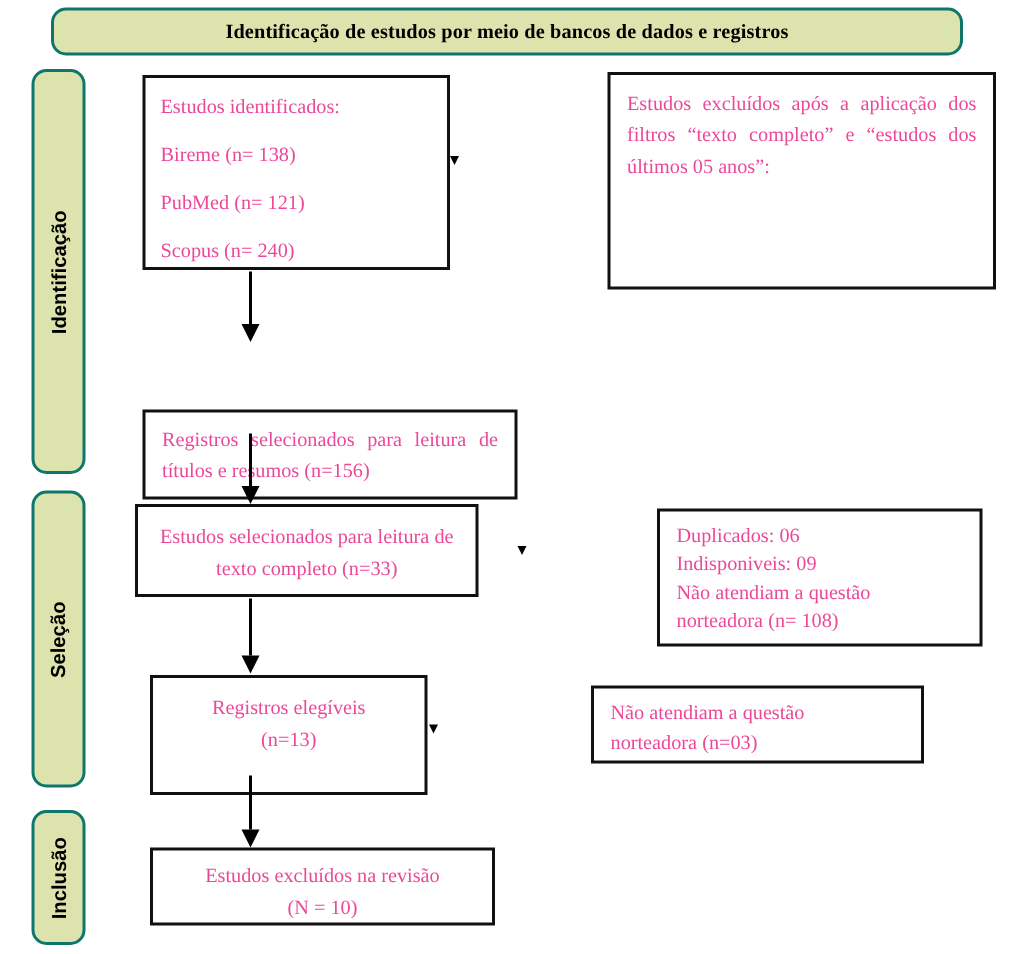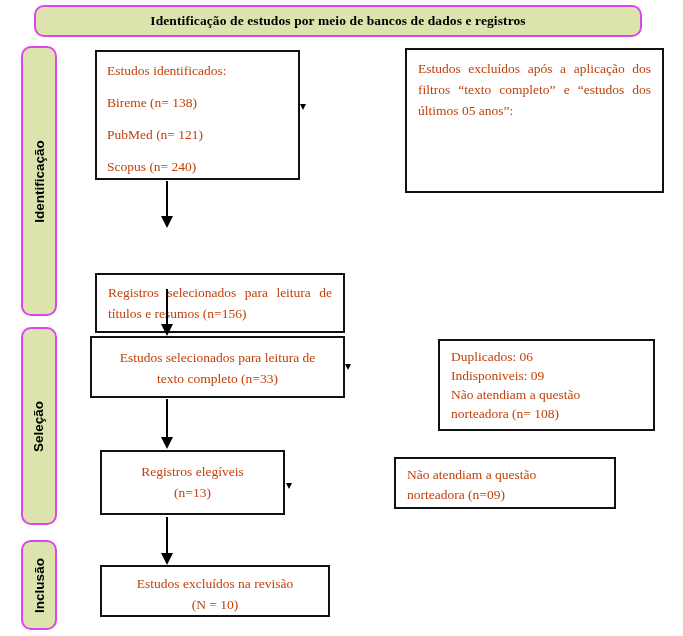--- a/index.html
+++ b/index.html
@@ -13,21 +13,21 @@
     height: 636px;
     background: #ffffff;
     font-family: "Liberation Serif", "DejaVu Serif", serif;
     overflow: hidden;
   }
 
   
   .band {
     position: absolute;
     background: #dde3ac;
-    border: 2px solid #d946ef;
+    border: 2px solid #0f766e;
     border-radius: 10px;
     box-sizing: border-box;
   }
   .band-header {
     display: flex;
     align-items: center;
     justify-content: center;
     font-weight: bold;
     font-size: 13.5px;
     color: #000000;
@@ -46,21 +46,21 @@
     color: #000000;
     font-family: "Liberation Sans", "DejaVu Sans", sans-serif;
   }
 
   
   .box {
     position: absolute;
     background: #ffffff;
     border: 2px solid #111111;
     box-sizing: border-box;
-    color: #c2410c;
+    color: #ec4899;
     font-size: 13.5px;
     line-height: 1.55;
     padding: 7px 10px;
   }
   .box .line { white-space: pre-wrap; }
   .box.centered { text-align: center; }
   .box.justified { text-align: justify; text-align-last: left; }
   .box.spaced .line { margin-bottom: 11px; }
   .box.spaced .line:last-child { margin-bottom: 0; }
   .blank-line { height: 13px; }
@@ -141,49 +141,49 @@
 
   <div class="box justified" style="left:95px; top:228px; width:250px; height:60px; padding:8px 11px;margin-top:45px;">
     <div class="line">Registros selecionados para leitura de títulos e resumos (n=156)</div>
   </div>
 
   <div class="arrow" style="left:155px; top:289px; width:24px; height:47px;">
     <div class="shaft" style="height:36px;"></div>
     <div class="head"></div>
   </div>
 
-  <div class="box centered" style="left:90px; top:336px; width:255px; height:62px; padding-top:10px;">
+  <div class="box centered" style="left:90px; top:336px; width:229px; height:62px; padding-top:10px;">
     <div class="line">Estudos selecionados para leitura de</div>
     <div class="line">texto completo (n=33)</div>
   </div>
 
   <div class="side-marker" style="left:345px; top:364px;"></div>
 
   <div class="box" style="left:438px; top:339px; width:217px; height:92px; padding:7px 11px; line-height:1.4;">
     <div class="line">Duplicados: 06</div>
     <div class="line">Indisponiveis: 09</div>
     <div class="line">Não atendiam a questão</div>
     <div class="line">norteadora (n= 108)</div>
   </div>
 
   <div class="arrow" style="left:155px; top:399px; width:24px; height:50px;">
     <div class="shaft" style="height:38px;"></div>
     <div class="head"></div>
   </div>
 
-  <div class="box centered" style="left:100px; top:450px; width:185px; height:65px; padding-top:10px;">
+  <div class="box centered" style="left:100px; top:450px; width:185px; height:80px; padding-top:10px;">
     <div class="line">Registros elegíveis</div>
     <div class="line">(n=13)</div>
   </div>
 
   <div class="side-marker" style="left:286px; top:483px;"></div>
 
   <div class="box" style="left:394px; top:457px; width:222px; height:52px; padding:6px 11px; line-height:1.45;">
     <div class="line">Não atendiam a questão</div>
-    <div class="line">norteadora (n=09)</div>
+    <div class="line">norteadora (n=03)</div>
   </div>
 
   <div class="arrow" style="left:155px; top:517px; width:24px; height:48px;">
     <div class="shaft" style="height:36px;"></div>
     <div class="head"></div>
   </div>
 
   <div class="box centered" style="left:100px; top:565px; width:230px; height:52px; padding-top:7px;">
     <div class="line">Estudos excluídos na revisão</div>
     <div class="line">(N = 10)</div>

